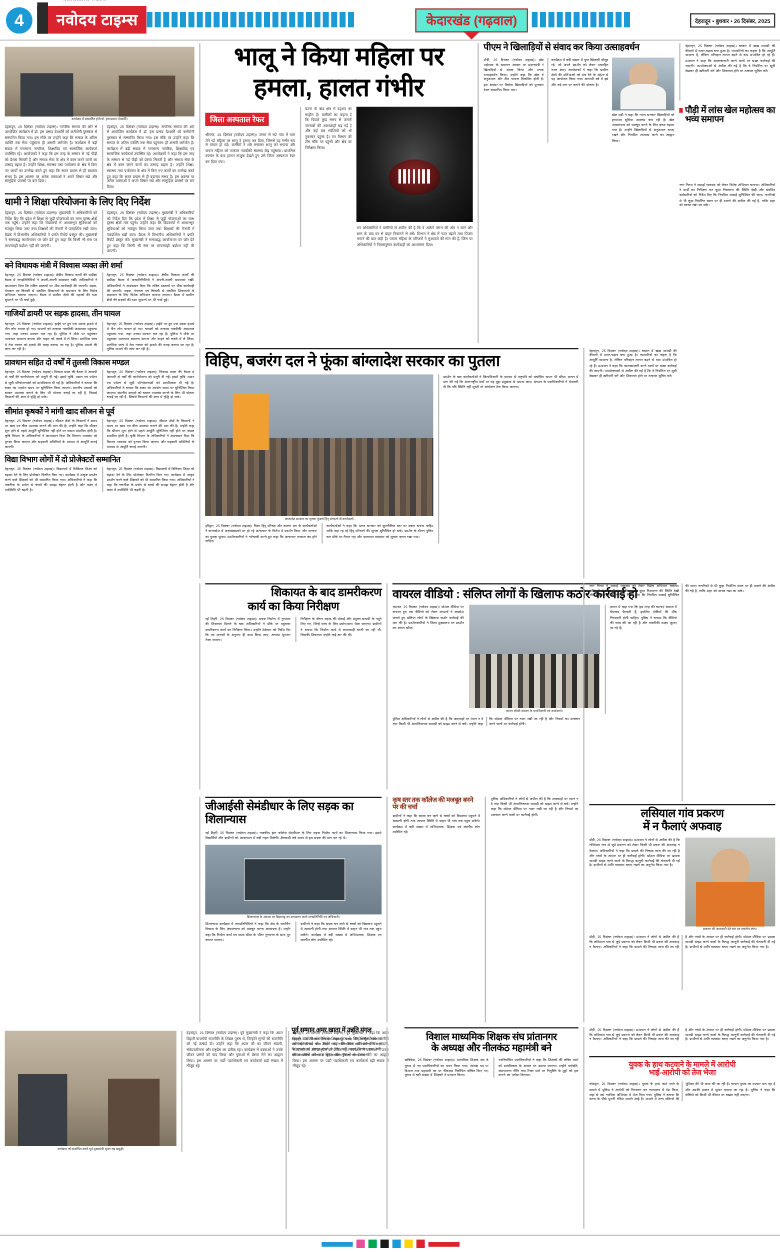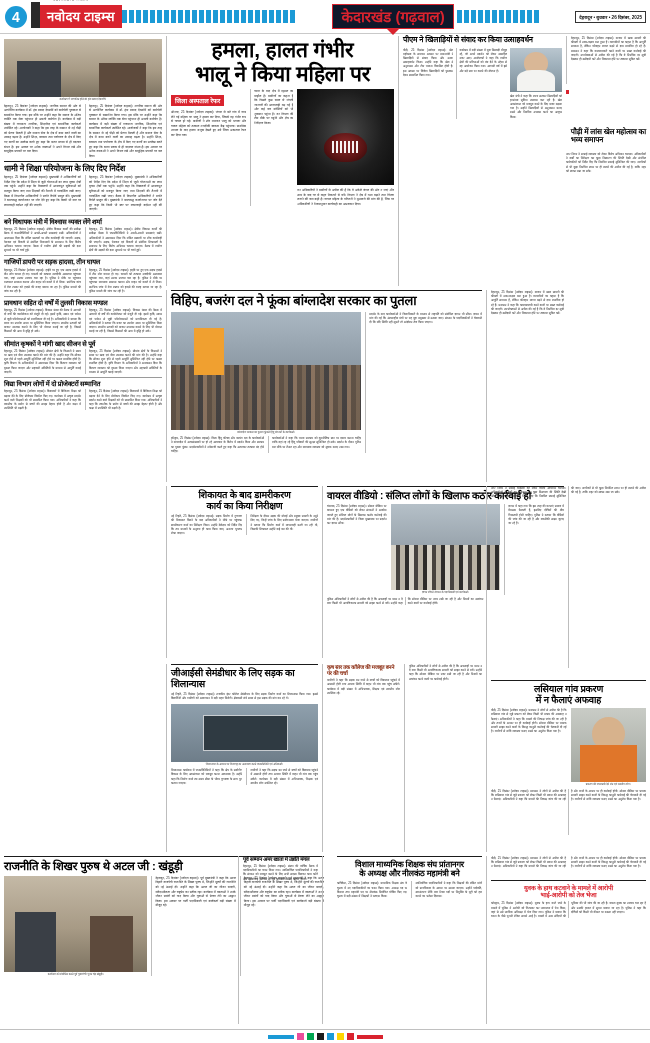--- a/index.html
+++ b/index.html
@@ -55,25 +55,25 @@
     content: "";
     position: absolute; left: -9px; top: -3px;
     width: 9px; height: 6px; background: #2b2b2b;
   }
   .bars { flex: 1 1 auto; height: 13px; display: flex; gap: 2px; overflow: hidden; }
   .bars i { display: block; width: 5px; height: 13px; background: #1b9ad6; flex: 0 0 auto; }
   .edition-tag {
     position: relative;
     flex: 0 0 auto;
     margin: 17px 3px;
-    background: #0f172a;
+    background: #5eead4;
     border: 1.4px solid #d9232e;
     color: #d9232e;
     font-weight: bold;
-    font-size: 15px;
+    font-size: 11px;
     padding: 1px 8px 2px 8px;
     white-space: nowrap;
   }
   .edition-tag::after {
     content: "";
     position: absolute; left: 50%; bottom: -7px; transform: translateX(-50%);
     border-left: 7px solid transparent;
     border-right: 7px solid transparent;
     border-top: 7px solid #d9232e;
   }
@@ -357,36 +357,33 @@
     <div class="rule-thin" style="margin-top:3px; padding-top:2px;">
       <div class="hl" style="font-size:6.6px;">विद्या विभाग लोगों में दो प्रोजेक्टरों सम्मानित</div>
       <div class="flex" style="gap:4px; margin-top:2px;">
         <div class="body-text tiny" style="width:50%;">देहरादून, 25 दिसंबर (नवोदय टाइम्स)। विद्यालयों में डिजिटल शिक्षा को बढ़ावा देने के लिए प्रोजेक्टर वितरित किए गए। कार्यक्रम में उत्कृष्ट प्रदर्शन करने वाले शिक्षकों को भी सम्मानित किया गया। अधिकारियों ने कहा कि तकनीक के प्रयोग से बच्चों की समझ बेहतर होती है और कक्षा में उपस्थिति भी बढ़ती है।</div>
         <div class="body-text tiny col-rule" style="width:50%; padding-left:3px;">देहरादून, 25 दिसंबर (नवोदय टाइम्स)। विद्यालयों में डिजिटल शिक्षा को बढ़ावा देने के लिए प्रोजेक्टर वितरित किए गए। कार्यक्रम में उत्कृष्ट प्रदर्शन करने वाले शिक्षकों को भी सम्मानित किया गया। अधिकारियों ने कहा कि तकनीक के प्रयोग से बच्चों की समझ बेहतर होती है और कक्षा में उपस्थिति भी बढ़ती है।</div>
       </div>
     </div>
   </div>
 
   <div class="abs" style="left:4px; top:822px; width:320px; height:168px;">
-    <div class="rule-top" style="padding-top:3px;">
-      <div class="hl hl-lg">राजनीति के शिखर पुरुष थे अटल जी : खंडूड़ी</div>
-    </div>
     <div class="flex" style="gap:4px; margin-top:3px;">
       <div style="width:46%;">
         <div class="indoor" style="height:96px;"></div>
         <div class="cap">कार्यक्रम को संबोधित करते पूर्व मुख्यमंत्री भुवन चंद्र खंडूड़ी।</div>
       </div>
       <div class="body-text col-rule" style="width:27%; padding-left:3px;">देहरादून, 25 दिसंबर (नवोदय टाइम्स)। पूर्व मुख्यमंत्री ने कहा कि अटल बिहारी वाजपेयी राजनीति के शिखर पुरुष थे, जिन्होंने मूल्यों की राजनीति को नई ऊंचाई दी। उन्होंने कहा कि अटल जी का जीवन सादगी, संवेदनशीलता और राष्ट्रप्रेम का प्रतीक रहा। कार्यक्रम में वक्ताओं ने उनके जीवन प्रसंगों को याद किया और युवाओं से प्रेरणा लेने का आह्वान किया। इस अवसर पर पार्टी पदाधिकारी एवं कार्यकर्ता बड़ी संख्या में मौजूद रहे।</div>
       <div class="body-text col-rule" style="width:27%; padding-left:3px;">देहरादून, 25 दिसंबर (नवोदय टाइम्स)। पूर्व मुख्यमंत्री ने कहा कि अटल बिहारी वाजपेयी राजनीति के शिखर पुरुष थे, जिन्होंने मूल्यों की राजनीति को नई ऊंचाई दी। उन्होंने कहा कि अटल जी का जीवन सादगी, संवेदनशीलता और राष्ट्रप्रेम का प्रतीक रहा। कार्यक्रम में वक्ताओं ने उनके जीवन प्रसंगों को याद किया और युवाओं से प्रेरणा लेने का आह्वान किया। इस अवसर पर पार्टी पदाधिकारी एवं कार्यकर्ता बड़ी संख्या में मौजूद रहे।</div>
     </div>
   </div>
 
   <div class="abs col-rule" style="left:166px; top:2px; width:228px; height:250px; padding-left:4px;">
+    <div class="hl hl-xl">भालू ने किया महिला पर</div>
     <div class="hl hl-xl" style="margin-top:2px;">हमला, हालत गंभीर</div>
-    <div class="hl hl-xl">भालू ने किया महिला पर</div>
 
     <div style="margin-top:4px;">
       <div class="flex" style="gap:4px;">
         <div style="width:35%;">
           <div class="place-tag">जिला अस्पताल रेफर</div>
           <div class="body-text" style="margin-top:3px;">श्रीनगर, 25 दिसंबर (नवोदय टाइम्स)। जंगल से सटे गांव में घास लेने गई महिला पर भालू ने हमला कर दिया, जिससे वह गंभीर रूप से घायल हो गई। ग्रामीणों ने शोर मचाकर भालू को भगाया और घायल महिला को तत्काल नजदीकी स्वास्थ्य केंद्र पहुंचाया। प्राथमिक उपचार के बाद हालत नाजुक देखते हुए उसे जिला अस्पताल रेफर कर दिया गया।</div>
         </div>
         <div class="body-text col-rule" style="width:20%; padding-left:3px;">घटना के बाद क्षेत्र में दहशत का माहौल है। ग्रामीणों का कहना है कि पिछले कुछ समय से जंगली जानवरों की आवाजाही बढ़ गई है और कई बार मवेशियों को भी नुकसान पहुंचा है। वन विभाग की टीम मौके पर पहुंची और क्षेत्र का निरीक्षण किया।</div>
         <div style="width:45%;">
           <div class="bear" style="height:96px;"></div>
@@ -404,21 +401,21 @@
       <div style="width:34%;">
         <div class="portrait-modi" style="height:44px;"></div>
         <div class="body-text tiny" style="margin-top:2px;">खेल मंत्री ने कहा कि राज्य सरकार खिलाड़ियों को हरसंभव सुविधा उपलब्ध करा रही है। खेल अवसंरचना को मजबूत करने के लिए बजट बढ़ाया गया है। उन्होंने खिलाड़ियों से अनुशासन बनाए रखने और नियमित अभ्यास करने का आह्वान किया।</div>
       </div>
     </div>
   </div>
 
   <div class="abs" style="left:566px; top:54px; width:80px;">
     <div class="flex" style="gap:2px; align-items:flex-start;">
       <span style="width:4px;height:4px;background:#d9232e;display:block;margin-top:2px;"></span>
-      <div class="hl" style="font-size:7.4px;margin-top:40px;">पौड़ी में लांस खेल महोत्सव का भव्य समापन</div>
+      <div class="hl" style="font-size:7.4px;">पौड़ी में लांस खेल महोत्सव का भव्य समापन</div>
     </div>
   </div>
 
   <div class="abs col-rule" style="left:566px; top:2px; width:80px; height:48px; padding-left:4px;">
     <div class="body-text tiny">देहरादून, 25 दिसंबर (नवोदय टाइम्स)। बाजार में खाद्य सामग्री की कीमतों में उतार-चढ़ाव बना हुआ है। व्यापारियों का कहना है कि आपूर्ति सामान्य है, लेकिन परिवहन लागत बढ़ने से दाम प्रभावित हो रहे हैं। प्रशासन ने कहा कि कालाबाजारी करने वालों पर सख्त कार्रवाई की जाएगी। उपभोक्ताओं से अपील की गई है कि वे निर्धारित दर सूची देखकर ही खरीदारी करें और शिकायत होने पर तत्काल सूचित करें।</div>
   </div>
 
   <div class="abs" style="left:566px; top:118px; width:80px; height:140px;">
     <div class="body-text tiny">नगर निगम ने सफाई व्यवस्था को लेकर विशेष अभियान चलाया। अधिकारियों ने वार्डों का निरीक्षण कर कूड़ा निस्तारण की स्थिति देखी और संबंधित कर्मचारियों को निर्देश दिए कि नियमित सफाई सुनिश्चित की जाए। नागरिकों से भी कूड़ा निर्धारित स्थान पर ही डालने की अपील की गई है, ताकि शहर को स्वच्छ रखा जा सके।</div>
   </div>
@@ -439,21 +436,21 @@
       <div class="body-text tiny col-rule" style="width:38%; padding-left:3px;">प्रदर्शन के बाद कार्यकर्ताओं ने जिलाधिकारी के माध्यम से राष्ट्रपति को संबोधित ज्ञापन भी सौंपा। ज्ञापन में मांग की गई कि अंतरराष्ट्रीय मंचों पर यह मुद्दा प्रमुखता से उठाया जाए। संगठन के पदाधिकारियों ने चेतावनी दी कि यदि स्थिति नहीं सुधरी तो आंदोलन तेज किया जाएगा।</div>
     </div>
   </div>
 
   <div class="abs col-rule" style="left:486px; top:256px; width:78px; height:192px; padding-left:4px;">
     <div class="body-text tiny">देहरादून, 25 दिसंबर (नवोदय टाइम्स)। बाजार में खाद्य सामग्री की कीमतों में उतार-चढ़ाव बना हुआ है। व्यापारियों का कहना है कि आपूर्ति सामान्य है, लेकिन परिवहन लागत बढ़ने से दाम प्रभावित हो रहे हैं। प्रशासन ने कहा कि कालाबाजारी करने वालों पर सख्त कार्रवाई की जाएगी। उपभोक्ताओं से अपील की गई है कि वे निर्धारित दर सूची देखकर ही खरीदारी करें और शिकायत होने पर तत्काल सूचित करें।</div>
   </div>
 
   <div class="abs col-rule" style="left:166px; top:452px; width:152px; height:172px; padding-left:4px;">
     <div class="rule-top" style="padding-top:3px;">
-      <div class="hl hl-md" style="text-align:center;">शिकायत के बाद डामरीकरण</div>
+      <div class="hl hl-md" style="text-align:right;">शिकायत के बाद डामरीकरण</div>
       <div class="hl hl-md" style="text-align:center;">कार्य का किया निरीक्षण</div>
     </div>
     <div class="flex" style="gap:4px; margin-top:3px;">
       <div class="body-text tiny" style="width:50%;">नई टिहरी, 25 दिसंबर (नवोदय टाइम्स)। सड़क निर्माण में गुणवत्ता की शिकायत मिलने के बाद अधिकारियों ने मौके पर पहुंचकर डामरीकरण कार्य का निरीक्षण किया। उन्होंने ठेकेदार को निर्देश दिए कि तय मानकों के अनुरूप ही काम किया जाए, अन्यथा भुगतान रोका जाएगा।</div>
       <div class="body-text tiny col-rule" style="width:50%; padding-left:3px;">निरीक्षण के दौरान सड़क की मोटाई और प्रयुक्त सामग्री के नमूने लिए गए, जिन्हें जांच के लिए प्रयोगशाला भेजा जाएगा। ग्रामीणों ने बताया कि निर्माण कार्य में लापरवाही बरती जा रही थी, जिसकी शिकायत उन्होंने कई बार की थी।</div>
     </div>
   </div>
 
   <div class="abs col-rule" style="left:322px; top:452px; width:242px; height:172px; padding-left:4px;">
     <div class="rule-top" style="padding-top:3px;">
@@ -487,21 +484,21 @@
     <div class="hl" style="font-size:5.4px; color:#8a2b10;">कृष स्तर तक कॉलेज की मजबूत बनने पर की चर्चा</div>
     <div class="body-text tiny" style="margin-top:2px;">ग्रामीणों ने कहा कि सड़क बन जाने से बच्चों को विद्यालय पहुंचने में आसानी होगी तथा आपात स्थिति में वाहन भी गांव तक पहुंच सकेंगे। कार्यक्रम में बड़ी संख्या में अभिभावक, शिक्षक एवं स्थानीय लोग उपस्थित रहे।</div>
   </div>
 
   <div class="abs col-rule" style="left:404px; top:630px; width:78px; height:188px; padding-left:4px;">
     <div class="body-text tiny">पुलिस अधिकारियों ने लोगों से अपील की है कि अफवाहों पर ध्यान न दें तथा किसी भी आपत्तिजनक सामग्री को साझा करने से बचें। उन्होंने कहा कि सोशल मीडिया पर नजर रखी जा रही है और नियमों का उल्लंघन करने वालों पर कार्रवाई होगी।</div>
   </div>
 
   <div class="abs col-rule" style="left:486px; top:452px; width:160px; height:366px; padding-left:4px;">
     <div class="body-text tiny" style="height:182px; column-count:2; column-gap:5px; column-rule:1px solid #bdbdbd;">नगर निगम ने सफाई व्यवस्था को लेकर विशेष अभियान चलाया। अधिकारियों ने वार्डों का निरीक्षण कर कूड़ा निस्तारण की स्थिति देखी और संबंधित कर्मचारियों को निर्देश दिए कि नियमित सफाई सुनिश्चित की जाए। नागरिकों से भी कूड़ा निर्धारित स्थान पर ही डालने की अपील की गई है, ताकि शहर को स्वच्छ रखा जा सके।</div>
-    <div class="rule-top" style="padding-top:3px; margin-top:12px;">
+    <div class="rule-top" style="padding-top:3px; margin-top:2px;">
       <div class="hl hl-md" style="text-align:center;">लसियाल गांव प्रकरण</div>
       <div class="hl hl-md" style="text-align:center;">में न फैलाएं अफवाह</div>
     </div>
     <div class="flex" style="gap:4px; margin-top:3px;">
       <div class="body-text tiny" style="width:50%;">पौड़ी, 25 दिसंबर (नवोदय टाइम्स)। प्रशासन ने लोगों से अपील की है कि लसियाल गांव से जुड़े प्रकरण को लेकर किसी भी प्रकार की अफवाह न फैलाएं। अधिकारियों ने कहा कि मामले की निष्पक्ष जांच की जा रही है और तथ्यों के आधार पर ही कार्रवाई होगी। सोशल मीडिया पर भ्रामक सामग्री साझा करने वालों के विरुद्ध कानूनी कार्रवाई की चेतावनी दी गई है। ग्रामीणों से शांति व्यवस्था बनाए रखने का अनुरोध किया गया है।</div>
       <div style="width:50%;">
         <div class="saint" style="height:74px;"></div>
         <div class="cap">प्रकरण की जानकारी देते संत एवं स्थानीय लोग।</div>
       </div>
     </div>

